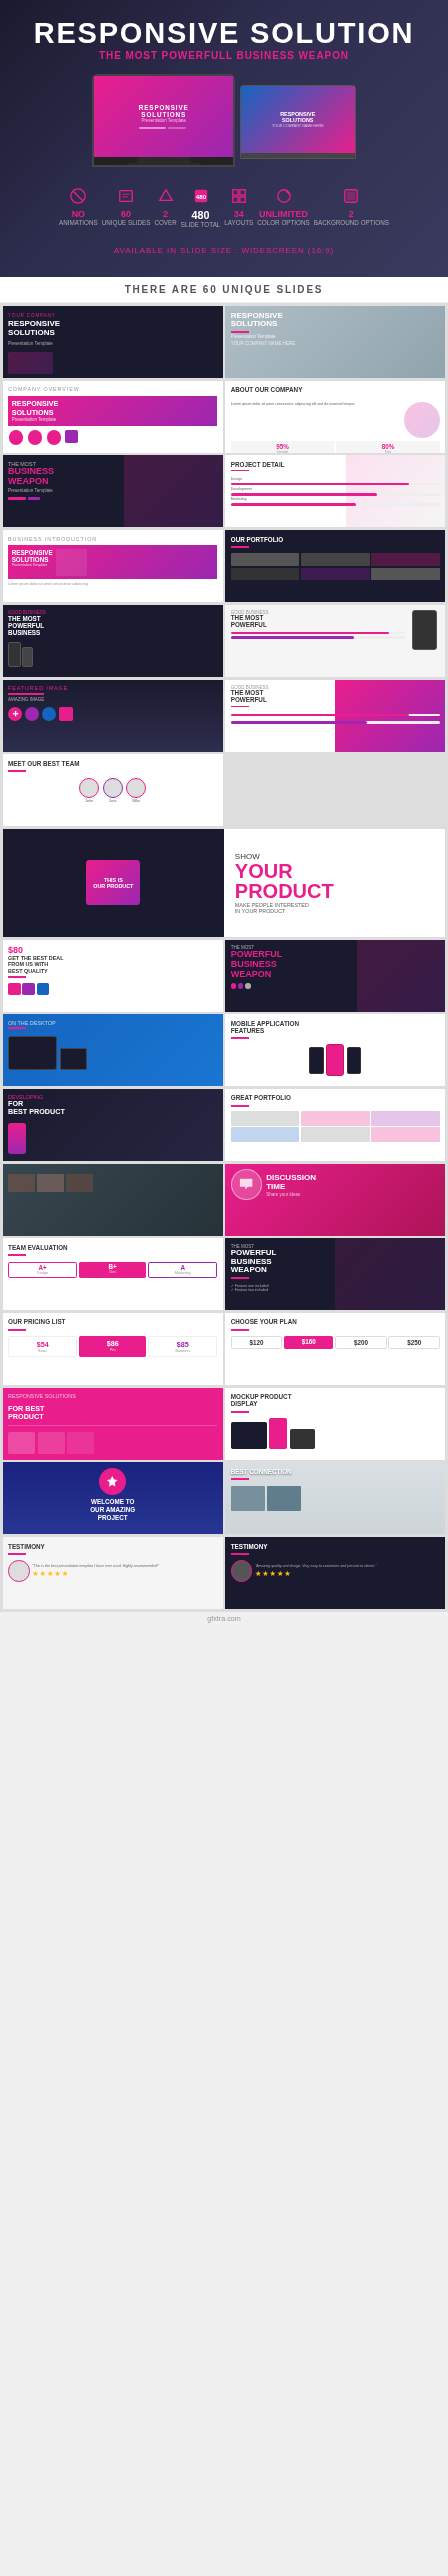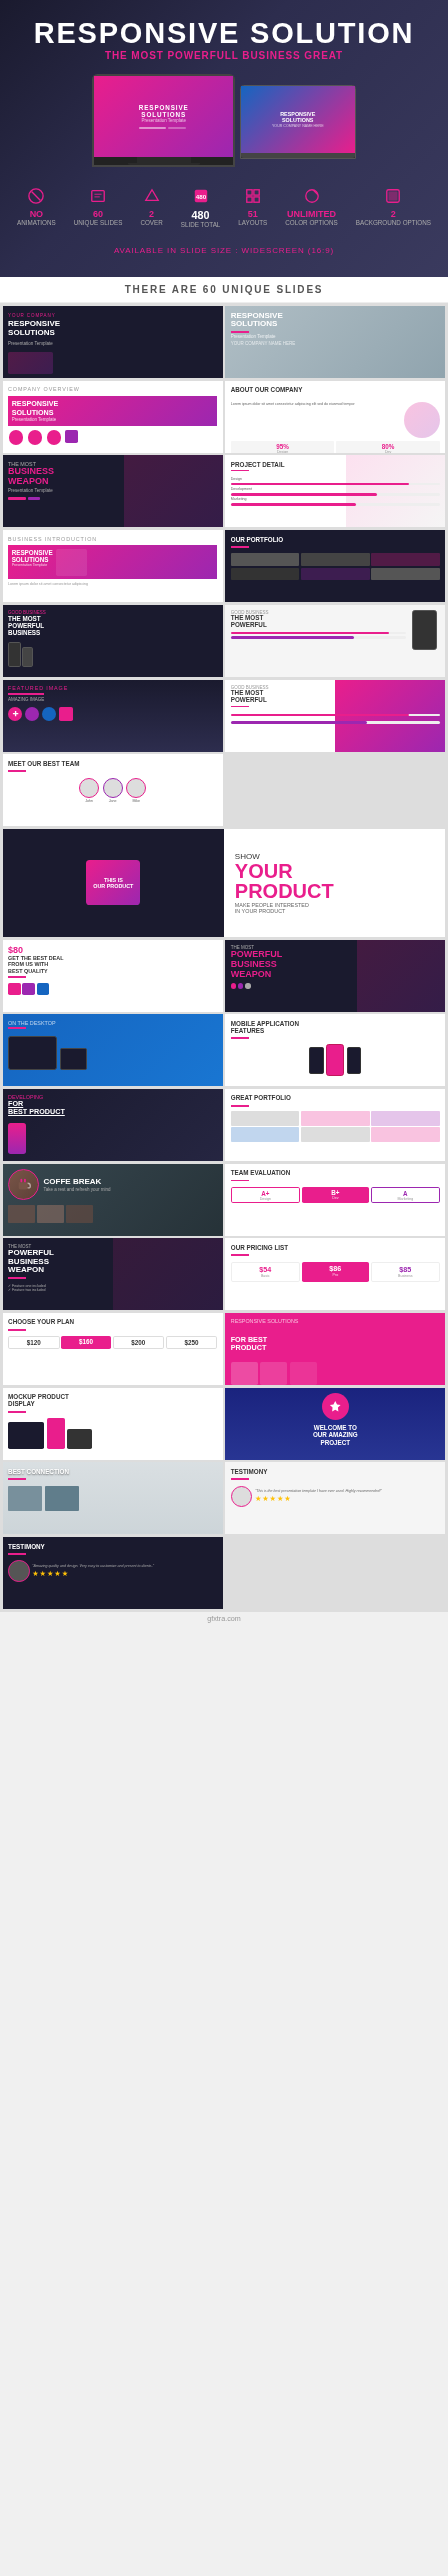--- a/index.html
+++ b/index.html
@@ -76,21 +76,21 @@
       width: 100%;
       height: 5.4px;
       background: #444;
       border-radius: 0 0 2.7px 2.7px;
     }
 
     
     .stats-row {
       display: flex;
       justify-content: center;
-      gap: 18px;
+      gap: 4px;
       margin: 18px 0;
       flex-wrap: wrap;
     }
     .stat-item {
       text-align: center;
       color: #fff;
     }
     .stat-icon {
       width: 21.5px;
       height: 21.5px;
@@ -283,21 +283,21 @@
       color: #999;
       padding: 2.7px;
     }
   </style>
 </head>
 <body>
 
 <div class="hero">
   <h1 class="hero-title">RESPONSIVE SOLUTION</h1>
   <p class="hero-subtitle">
-    <span>THE MOST POWERFULL </span><span style="color:#e91e8c;font-weight:bold;">BUSINESS GREAT</span>
+    <span>THE MOST POWERFULL </span><span style="color:#e91e8c;font-weight:bold;">BUSINESS WEAPON</span>
   </p>
 
   <div class="devices-area">
     <div class="monitor">
       <div class="monitor-screen">
         <div style="padding:3.6px;">
           <div style="font-size:6.3px;font-weight:900;color:white;text-transform:uppercase;letter-spacing:0.9px;">RESPONSIVE<br>SOLUTIONS</div>
           <div style="font-size:4.5px;color:rgba(255,255,255,0.7);">Presentation Template</div>
           <div style="display:flex;gap:1.8px;margin-top:3.6px;">
             <div style="width:27px;height:2.7px;background:rgba(255,255,255,0.5);border-radius:0.9px;"></div>
@@ -363,21 +363,21 @@
     </div>
     <div class="stat-item">
       <div class="stat-icon">
         <svg width="16" height="16" viewBox="0 0 18 18">
             <rect x="2" y="2" width="6" height="6" fill="none" stroke="#e91e8c" stroke-width="1.5"></rect>
             <rect x="10" y="2" width="6" height="6" fill="none" stroke="#e91e8c" stroke-width="1.5"></rect>
             <rect x="2" y="10" width="6" height="6" fill="none" stroke="#e91e8c" stroke-width="1.5"></rect>
             <rect x="10" y="10" width="6" height="6" fill="none" stroke="#e91e8c" stroke-width="1.5"></rect>
           </svg>
       </div>
-      <div class="stat-num">51</div>
+      <div class="stat-num">34</div>
       <div class="stat-label">LAYOUTS</div>
     </div>
     <div class="stat-item">
       <div class="stat-icon">
         <svg width="16" height="16" viewBox="0 0 18 18">
             <circle cx="9" cy="9" r="7" fill="none" stroke="#e91e8c" stroke-width="1.5"></circle>
             <path d="M9,2 A7,7 0 0,1 16,9" fill="#e91e8c"></path>
           </svg>
       </div>
       <div class="stat-num">UNLIMITED</div>
@@ -686,21 +686,21 @@
         <div style="width:18px;height:32px;background:#e91e8c;border-radius:2.7px;border:0.9px solid #c2185b;"></div>
         <div style="width:14.3px;height:27px;background:#1a1a2e;border-radius:1.8px;border:0.9px solid #333;"></div>
       </div>
     </div>
   </div>
 
   <div class="slide-thumb" style="background:#1a1a2e;position:relative;overflow:hidden;">
     <div style="position:absolute;top:0;left:0;right:0;bottom:0;background:linear-gradient(135deg,#1a1a2e99,#2d2d4e99);"></div>
     <div class="slide-inner" style="position:relative;z-index:1;">
       <div style="font-size:5.4px;color:#e91e8c;text-transform:uppercase;">DEVELOPING</div>
-      <div style="font-size:7.2px;font-weight:900;color:white;text-transform:uppercase;line-height:1.1;text-decoration:underline;">FOR<br>BEST PRODUCT</div>
+      <div style="font-size:7.2px;font-weight:900;color:white;text-transform:uppercase;line-height:1.1;">FOR<br>BEST PRODUCT</div>
       <div class="pink-bar"></div>
       <div style="margin-top:3.6px;">
         <div style="width:18px;height:31px;background:linear-gradient(180deg,#e91e8c,#9c27b0);border-radius:2.7px;display:inline-block;"></div>
       </div>
     </div>
   </div>
 
   <div class="slide-thumb slide-white" style="position:relative;">
     <div class="slide-inner">
       <div style="font-size:6.3px;font-weight:bold;color:#333;text-transform:uppercase;margin-bottom:1.8px;">GREAT PORTFOLIO</div>
@@ -711,42 +711,43 @@
         <div style="height:14.3px;background:#9c27b044;border-radius:0.9px;"></div>
         <div style="height:14.3px;background:#1565c044;border-radius:0.9px;"></div>
         <div style="height:14.3px;background:#ddd;border-radius:0.9px;"></div>
         <div style="height:14.3px;background:#e91e8c44;border-radius:0.9px;"></div>
       </div>
     </div>
   </div>
 
   <div class="slide-thumb coffe-slide" style="position:relative;overflow:hidden;">
     <div class="slide-inner">
-      <div style="display:flex;gap:4.5px;align-items:center;">
-        <div style="width:31px;height:31px;border-radius:50%;background:linear-gradient(135deg,#795548,#5d4037);border:1.8px solid #e91e8c;flex-shrink:0;display:flex;align-items:center;justify-content:center;">
-          <svg width="14.3" height="14.3" viewBox="0 0 16 16">
-              <path d="M3,6 L3,12 Q3,14 5,14 L11,14 Q13,14 13,12 L13,6 Z" fill="#795548"></path>
-              <path d="M13,7 Q16,7 16,10 Q16,13 13,12" fill="none" stroke="#bcaaa4" stroke-width="1.5"></path>
-              <rect x="5" y="2" width="2" height="4" rx="1" fill="#e91e8c"></rect>
-              <rect x="9" y="2" width="2" height="4" rx="1" fill="#e91e8c"></rect>
-            </svg>
-        </div>
-        <div>
-          <div style="font-size:8px;font-weight:900;color:white;text-transform:uppercase;">COFFE BREAK</div>
-          <div style="font-size:4.5px;color:#aaa;margin-top:0.9px;">Take a rest and refresh your mind</div>
-        </div>
-      </div>
       <div style="margin-top:5.4px;display:flex;gap:1.8px;">
         <div style="width:27px;height:18px;background:#795548;border-radius:0.9px;opacity:0.6;"></div>
         <div style="width:27px;height:18px;background:#8d6e63;border-radius:0.9px;opacity:0.6;"></div>
         <div style="width:27px;height:18px;background:#6d4c41;border-radius:0.9px;opacity:0.6;"></div>
       </div>
     </div>
   </div>
 
+  <div class="slide-thumb discussion-slide" style="position:relative;overflow:hidden;">
+    <div class="slide-inner">
+      <div style="display:flex;gap:4.5px;align-items:center;">
+        <div style="width:31px;height:31px;border-radius:50%;background:rgba(255,255,255,0.2);border:1.8px solid rgba(255,255,255,0.5);flex-shrink:0;display:flex;align-items:center;justify-content:center;">
+          <svg width="14.3" height="14.3" viewBox="0 0 16 16">
+              <path d="M2,2 L14,2 Q15,2 15,3 L15,10 Q15,11 14,11 L10,11 L7,14 L7,11 L2,11 Q1,11 1,10 L1,3 Q1,2 2,2 Z" fill="white" opacity="0.8"></path>
+            </svg>
+        </div>
+        <div>
+          <div style="font-size:8px;font-weight:900;color:white;text-transform:uppercase;">DISCUSSION<br>TIME</div>
+          <div style="font-size:4.5px;color:rgba(255,255,255,0.7);margin-top:0.9px;">Share your ideas</div>
+        </div>
+      </div>
+    </div>
+  </div>
 
   <div class="slide-thumb slide-white" style="position:relative;">
     <div class="slide-inner">
       <div style="font-size:6.3px;font-weight:bold;color:#333;text-transform:uppercase;margin-bottom:1.8px;">TEAM EVALUATION</div>
       <div class="pink-bar"></div>
       <div style="display:flex;gap:1.8px;margin-top:3.6px;">
         <div style="text-align:center;border:0.9px solid #e91e8c;padding:1.8px;border-radius:1.8px;flex:1;">
           <div style="font-size:6.3px;font-weight:bold;color:#e91e8c;">A+</div>
           <div style="font-size:3.6px;color:#999;">Design</div>
         </div>
@@ -813,21 +814,21 @@
         <div style="border:0.9px solid #ddd;border-radius:1.8px;padding:1.8px;flex:1;text-align:center;">
           <div style="font-size:6.3px;font-weight:bold;color:#333;">$250</div>
         </div>
       </div>
     </div>
   </div>
 
   <div class="slide-thumb" style="background:#e91e8c;position:relative;overflow:hidden;">
     <div class="slide-inner">
       <div style="font-size:5.4px;color:rgba(255,255,255,0.7);text-transform:uppercase;">RESPONSIVE SOLUTIONS</div>
-      <div style="font-size:7.2px;font-weight:900;color:white;text-transform:uppercase;line-height:1.1;margin-top:12px;">FOR BEST<br>PRODUCT</div>
+      <div style="font-size:7.2px;font-weight:900;color:white;text-transform:uppercase;line-height:1.1;margin-top:6px;">FOR BEST<br>PRODUCT</div>
       <div class="h-divider"></div>
       <div style="display:flex;gap:2.7px;margin-top:2.7px;">
         <div style="width:27px;height:22.4px;background:rgba(255,255,255,0.2);border-radius:1.8px;"></div>
         <div style="width:27px;height:22.4px;background:rgba(255,255,255,0.15);border-radius:1.8px;"></div>
         <div style="width:27px;height:22.4px;background:rgba(255,255,255,0.1);border-radius:1.8px;"></div>
       </div>
     </div>
   </div>
 
   <div class="slide-thumb slide-white" style="position:relative;">

